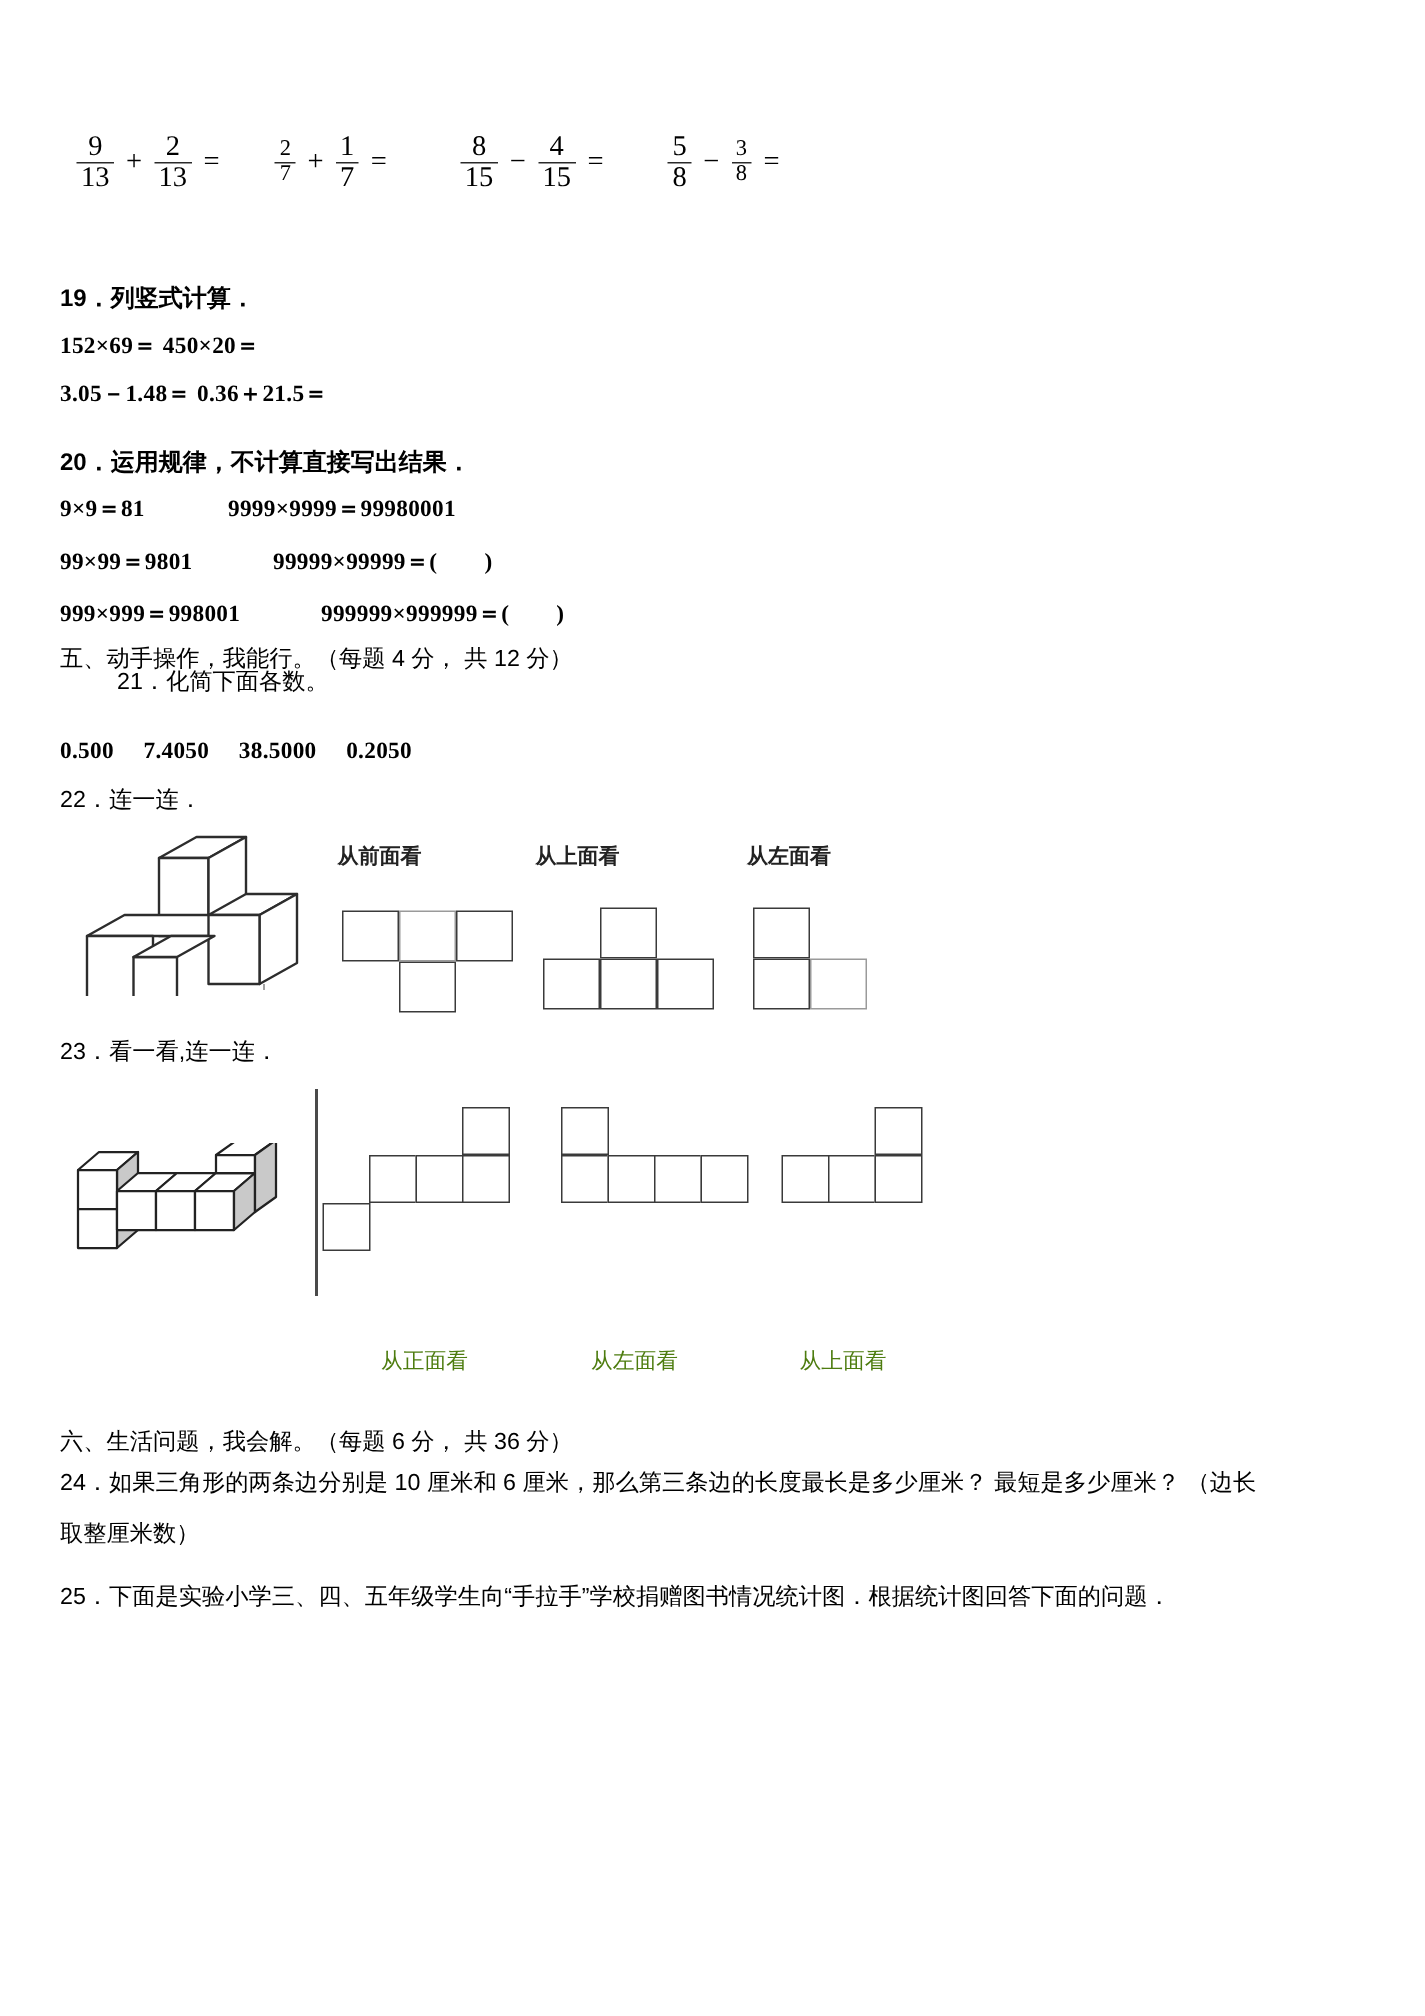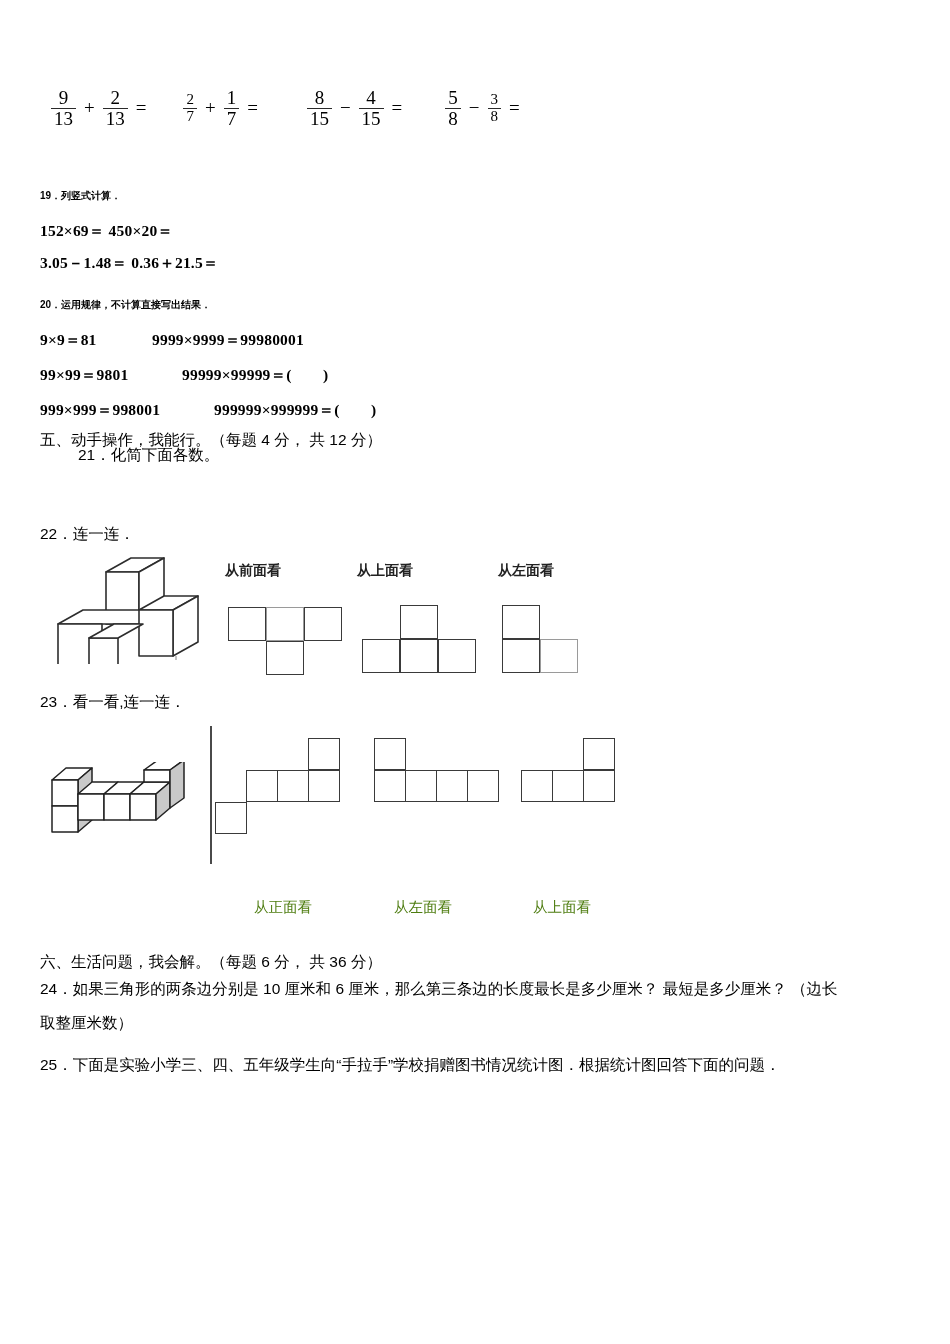--- a/index.html
+++ b/index.html
@@ -23,21 +23,21 @@
   .frac-expr.gap3 { margin-right: 40px; }
   .fr { display: inline-flex; flex-direction: column; align-items: center; line-height: 1.05; margin: 0 3px; }
   .fr .num { padding: 0 3px; }
   .fr .den { border-top: 1.4px solid #2a2a2a; padding: 0 3px; }
   .fr.small { font-size: 15px; }
   .op { margin: 0 5px; font-size: 19px; }
   .eq { margin-left: 5px; font-size: 19px; }
 
   
   .blk { position: absolute; font-size: 15.5px; line-height: 1.5; }
-  .qhead { font-family: "Liberation Sans", "DejaVu Sans", sans-serif; font-weight: 700; font-size: 10px; }
+  .qhead { font-family: "Liberation Sans", "DejaVu Sans", sans-serif; font-weight: 700; font-size: 16px; }
   .mono-num { font-family: "Liberation Serif", serif; font-weight: 700; font-size: 15.5px; letter-spacing: .2px; }
   .sec-title { font-family: "Liberation Sans", "DejaVu Sans", sans-serif; font-size: 15.5px; }
 
   
   .fig-wrap { position: absolute; }
   .grid-shape { position: relative; }
   .cell {
     position: absolute;
     border: 1.6px solid #3a3a3a;
     background: #ffffff;
@@ -126,20 +126,21 @@
   <div class="blk mono-num" style="left:40px; top:328px;">9×9＝81</div>
   <div class="blk mono-num" style="left:152px; top:328px;">9999×9999＝99980001</div>
   <div class="blk mono-num" style="left:40px; top:363px;">99×99＝9801</div>
   <div class="blk mono-num" style="left:182px; top:363px;">99999×99999＝(　　)</div>
   <div class="blk mono-num" style="left:40px; top:398px;">999×999＝998001</div>
   <div class="blk mono-num" style="left:214px; top:398px;">999999×999999＝(　　)</div>
 
   <div class="blk sec-title" style="left:40px; top:428px;">五、动手操作，我能行。（每题 4 分， 共 12 分）</div>
 
   <div class="blk sec-title" style="left:40px; top:443px;margin-left:38px;">21．化简下面各数。</div>
+  <div class="blk mono-num" style="left:40px; top:489px;">0.500　 7.4050　 38.5000　 0.2050</div>
 
   <div class="blk sec-title" style="left:40px; top:522px;">22．连一连．</div>
 
   <div class="fig-wrap" style="left:46px; top:552px;">
     <svg width="175" height="112" viewBox="0 0 175 112">
       <g fill="#ffffff" stroke="#2d2d2d" stroke-width="1.6" stroke-linejoin="round">
 
         <g stroke="#999" stroke-dasharray="4 3" stroke-width="1.2" fill="none">
           <path d="M108 30 L108 92"></path>
           <path d="M60 72 L108 72"></path>

